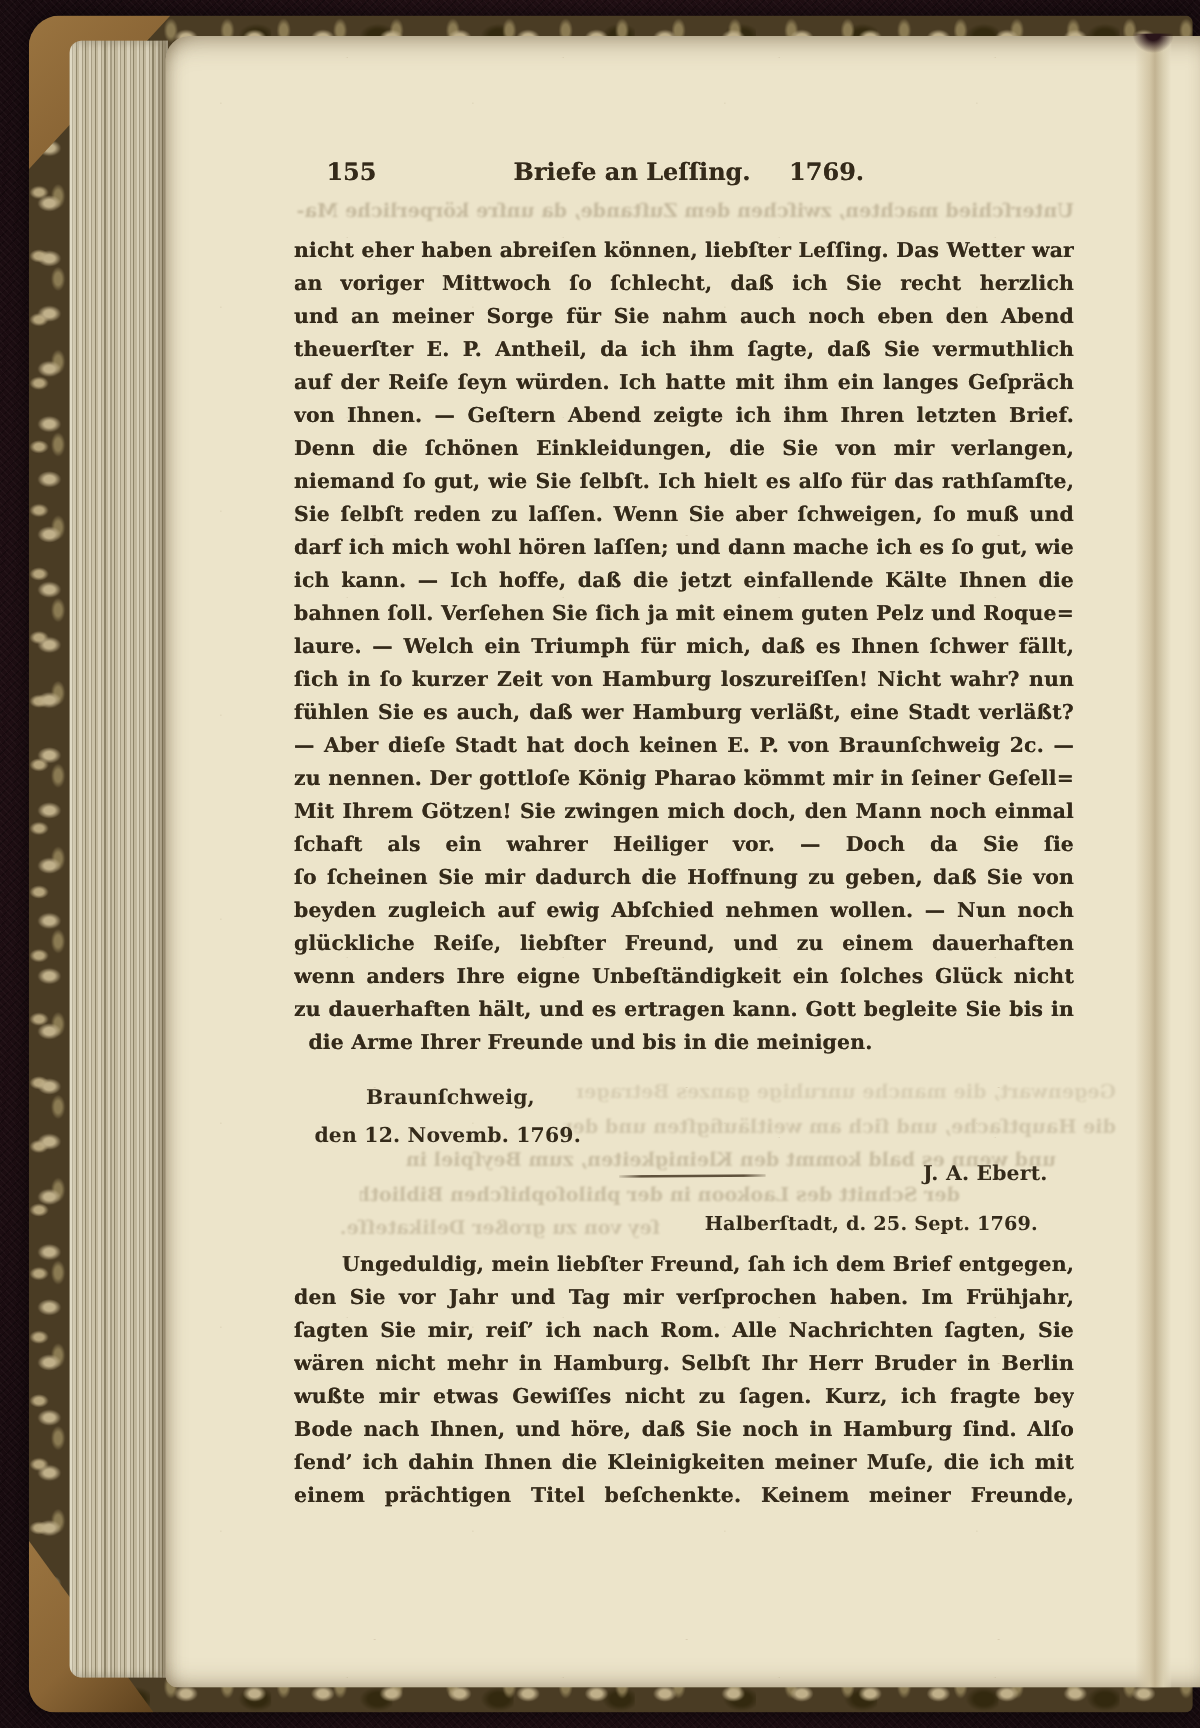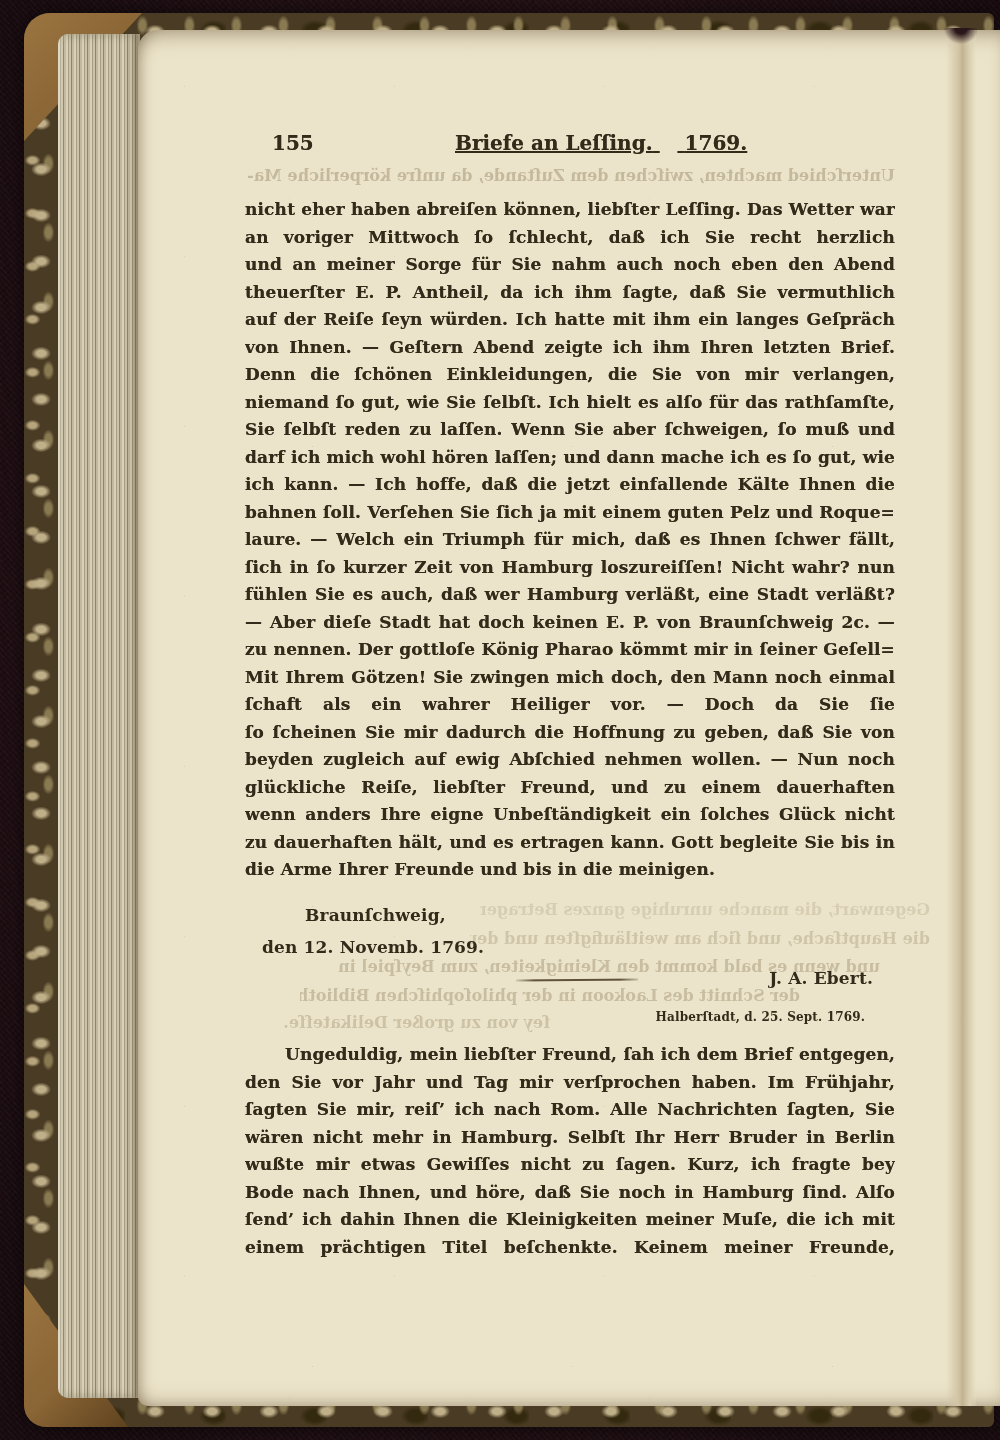--- a/index.html
+++ b/index.html
@@ -71,21 +71,21 @@
     background:radial-gradient(ellipse at 50% 0%, #2a151a 25%, rgba(42,21,26,0) 72%);
   }
   
   .ink{color:#342a1a;font-weight:700;letter-spacing:.15px;}
   .textline{
     position:relative;height:27.5px;overflow:hidden;font-size:17px;line-height:27.5px;
     text-align:justify;text-align-last:justify;
     text-shadow:0 0 .5px rgba(52,42,26,.75);
   }
   .textline.first{text-indent:40px;}
-  .textline.endpar{text-align-last:left;}
+  .textline.endpar{text-align-last:left;margin-left:12px;}
   .block{position:absolute;z-index:6;}
   .hdr{font-size:20px;line-height:24px;font-weight:700;color:#342a1a;text-shadow:0 0 .5px rgba(52,42,26,.7);}
   .right{text-align:right;}
   .divider{
     position:absolute;left:516px;top:979px;width:122px;height:2px;z-index:6;
     background:linear-gradient(90deg,rgba(60,45,25,.15),rgba(60,45,25,.8) 15%,rgba(60,45,25,.8) 85%,rgba(60,45,25,.2));
     transform:rotate(-.4deg);
   }
   
   .ghost{
@@ -107,21 +107,21 @@
   <div class="gutter-notch"></div>
 
   <div class="ghost" style="left:245px;top:166px;width:650px;opacity:.30;">Unterſchied machten, zwiſchen dem Zuſtande, da unſre körperliche Ma-</div>
   <div class="ghost" style="left:480px;top:900px;width:450px;opacity:.16;">Gegenwart, die manche unruhige ganzes Betragen bekannt</div>
   <div class="ghost" style="left:470px;top:929px;width:460px;opacity:.22;">die Hauptſache, und ſich am weitläufigſten und deutlichſten</div>
   <div class="ghost" style="left:300px;top:957px;width:580px;opacity:.28;">und wenn es bald kommt den Kleinigkeiten, zum Beyſpiel in</div>
   <div class="ghost" style="left:300px;top:986px;width:500px;opacity:.28;">der Schnitt des Laokoon in der philoſophiſchen Bibliothek</div>
   <div class="ghost" style="left:250px;top:1013px;width:300px;opacity:.24;">ſey von zu großer Delikateſſe.</div>
 
   <div class="block hdr" style="left:272px;top:131px;">155</div>
-  <div class="block hdr" style="left:455px;top:131px;width:310px;white-space:nowrap;text-decoration:underline;">
+  <div class="block hdr" style="left:428px;top:131px;width:310px;white-space:nowrap;">
     <span>Briefe an Leſſing.</span>
     <span style="display:inline-block;width:18px;"></span>
     <span>1769.</span>
   </div>
 
   <div class="block ink" style="left:245px;top:196px;width:650px;">
     <div class="textline">nicht eher haben abreiſen können, liebſter Leſſing.  Das Wetter war</div>
     <div class="textline">an voriger Mittwoch ſo ſchlecht, daß ich Sie recht herzlich bedauerte,</div>
     <div class="textline">und an meiner Sorge für Sie nahm auch noch eben den Abend unſer</div>
     <div class="textline">theuerſter E. P. Antheil, da ich ihm ſagte, daß Sie vermuthlich jetzo</div>
@@ -147,21 +147,21 @@
     <div class="textline">zu dauerhaften hält, und es ertragen kann.  Gott begleite Sie bis in</div>
     <div class="textline endpar">die Arme Ihrer Freunde und bis in die meinigen.</div>
   </div>
 
   <div class="block ink" style="left:305px;top:905px;font-size:17px;">Braunſchweig,</div>
   <div class="block ink" style="left:262px;top:937px;font-size:17px;">den 12. Novemb. 1769.</div>
   <div class="block ink right" style="left:560px;top:968px;width:313px;font-size:17px;">J. A. Ebert.</div>
 
   <div class="divider"></div>
 
-  <div class="block ink right" style="left:487px;top:1010px;width:378px;font-size:12px;">Halberſtadt, d. 25. Sept. 1769.</div>
+  <div class="block ink right" style="left:487px;top:1010px;width:378px;font-size:16px;">Halberſtadt, d. 25. Sept. 1769.</div>
   <div class="block ink" style="left:245px;top:1041px;width:650px;">
     <div class="textline first">Ungeduldig, mein liebſter Freund, ſah ich dem Brief entgegen,</div>
     <div class="textline">den Sie vor Jahr und Tag mir verſprochen haben.  Im Frühjahr,</div>
     <div class="textline">ſagten Sie mir, reiſ’ ich nach Rom.  Alle Nachrichten ſagten, Sie</div>
     <div class="textline">wären nicht mehr in Hamburg.  Selbſt Ihr Herr Bruder in Berlin</div>
     <div class="textline">wußte mir etwas Gewiſſes nicht zu ſagen.  Kurz, ich fragte bey Herrn</div>
     <div class="textline">Bode nach Ihnen, und höre, daß Sie noch in Hamburg ſind.  Alſo</div>
     <div class="textline">ſend’ ich dahin Ihnen die Kleinigkeiten meiner Muſe, die ich mit</div>
     <div class="textline">einem prächtigen Titel beſchenkte.  Keinem meiner Freunde, meinen</div>
   </div>

